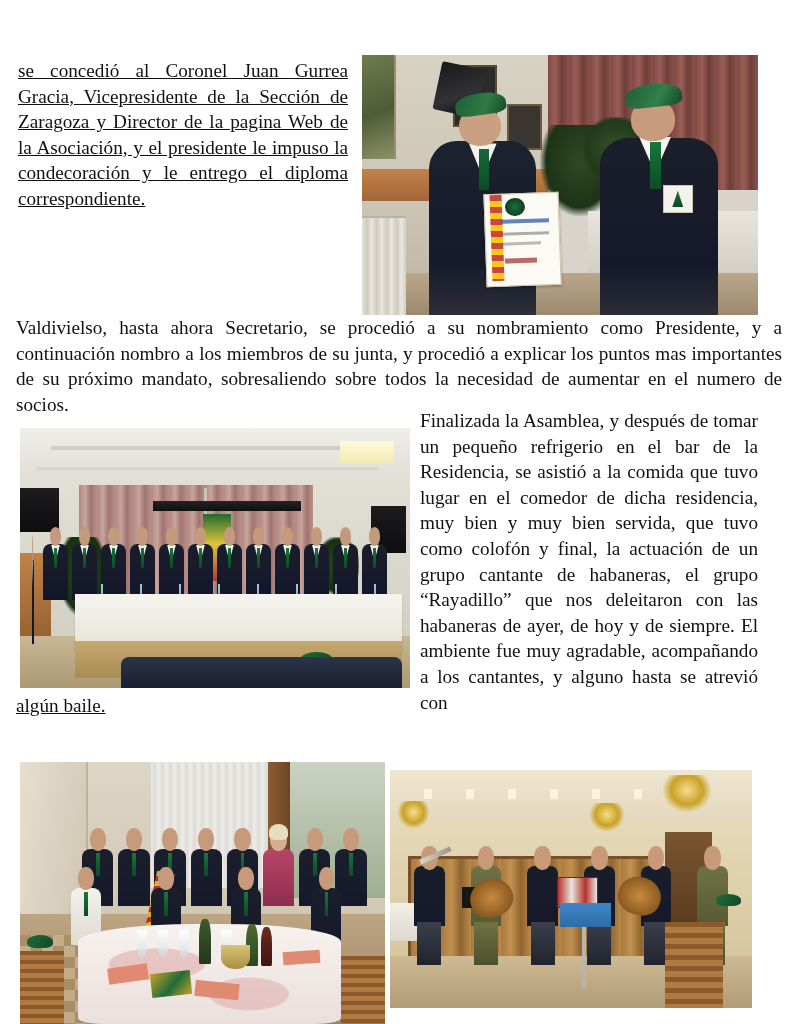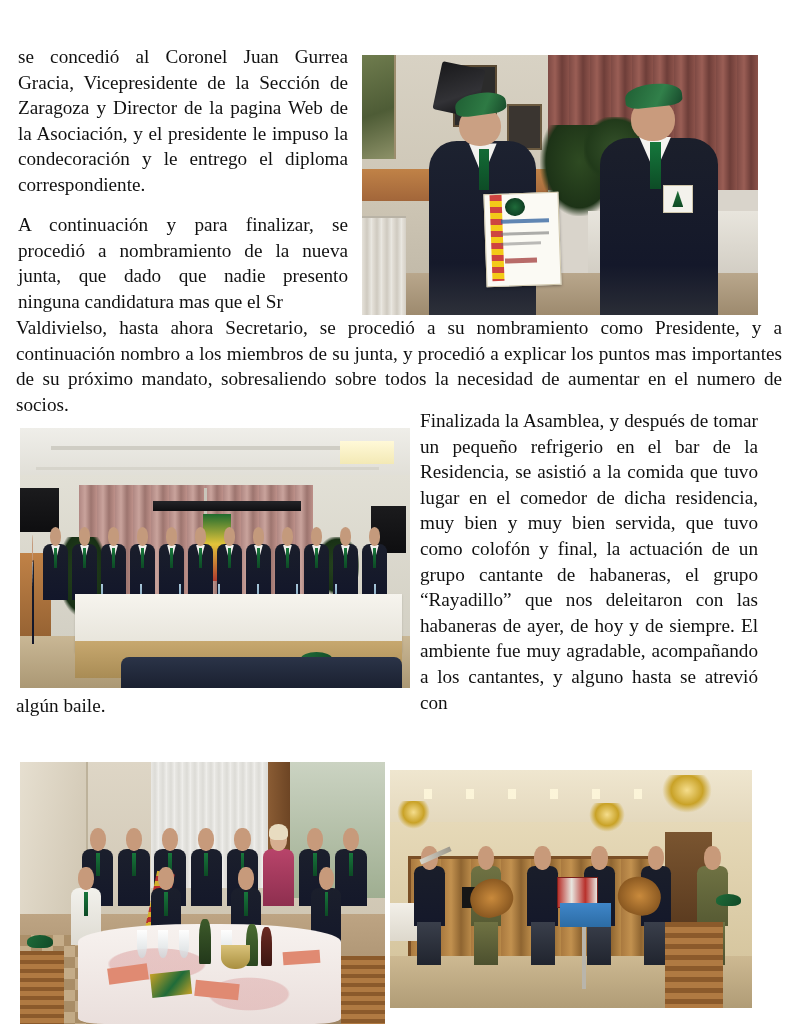--- a/index.html
+++ b/index.html
@@ -24,25 +24,25 @@
   
   .para {
     position: absolute;
     text-align: justify;
     font-size: 19.2px;
     line-height: 25.6px;
     color: #111111;
     -webkit-hyphens: none;
     hyphens: none;
   }
-  .para.last-left p { text-align: left; }
+  .para.last-left p { text-align: left; text-decoration: underline; }
   .para p { margin: 0; }
 
   #p-intro   { left: 16px;  top: 6px;   width: 766px; }
-  #p-left-1  { left: 18px;  top: 44px;  width: 330px; }
+  #p-left-1  { left: 18px;  top: 58px;  width: 330px; text-decoration: underline; }
   #p-left-2  { left: 18px;  top: 212px; width: 330px; }
   #p-full-1  { left: 16px;  top: 315px; width: 766px; }
   #p-right-1 { left: 420px; top: 408px; width: 338px; }
   #p-tail    { left: 16px;  top: 693px; width: 766px; }
 
   
   .photo {
     position: absolute;
     overflow: hidden;
     background: #d9d4cb;
@@ -337,23 +337,20 @@
 </head>
 <body>
 
 <div class="page">
 
 
   <div class="para" id="p-left-1">
     <p>se concedió al Coronel Juan Gurrea Gracia, Vicepresidente de la Sección de Zaragoza y Director de la pagina Web de la Asociación, y el presidente le impuso la condecoración y le entrego el diploma correspondiente.</p>
   </div>
 
-  <div class="para" id="p-left-2">
-    <p>A continuación y para finalizar, se procedió a nombramiento de la nueva junta, que dado que nadie presento ninguna candidatura mas que el Sr</p>
-  </div>
 
   <div class="para" id="p-full-1">
     <p>Valdivielso, hasta ahora Secretario, se procedió a su nombramiento como Presidente, y a continuación nombro a los miembros de su junta, y procedió a explicar los puntos mas importantes de su próximo mandato, sobresaliendo sobre todos la necesidad de aumentar en el numero de socios.</p>
   </div>
 
   <div class="para" id="p-right-1">
     <p>Finalizada la Asamblea, y después de tomar un pequeño refrigerio en el bar de la Residencia, se asistió a la comida que tuvo lugar en el comedor de dicha residencia, muy bien y muy bien servida, que tuvo como colofón y final, la actuación de un grupo cantante de habaneras, el grupo “Rayadillo” que nos deleitaron con las habaneras de ayer, de hoy y de siempre. El ambiente fue muy agradable, acompañando a los cantantes, y alguno hasta se atrevió con</p>
   </div>
 
   <div class="para last-left" id="p-tail">

